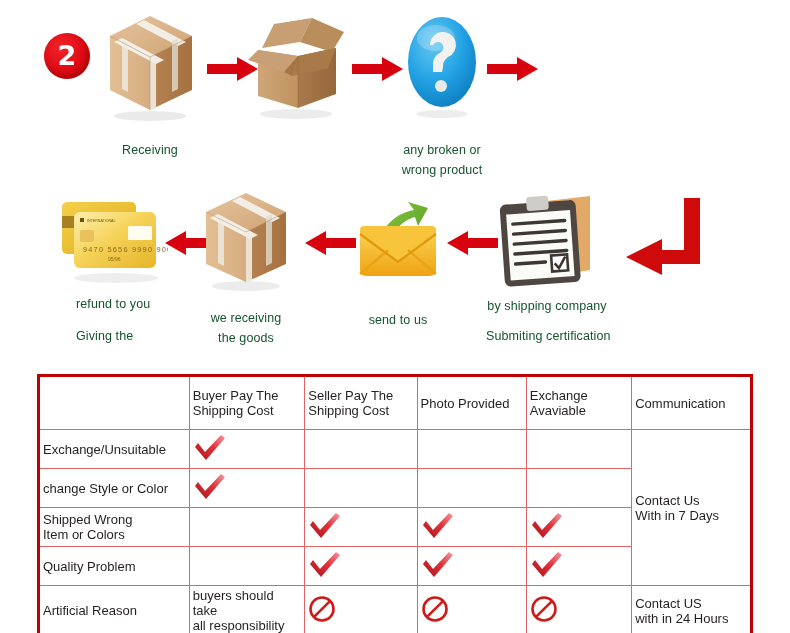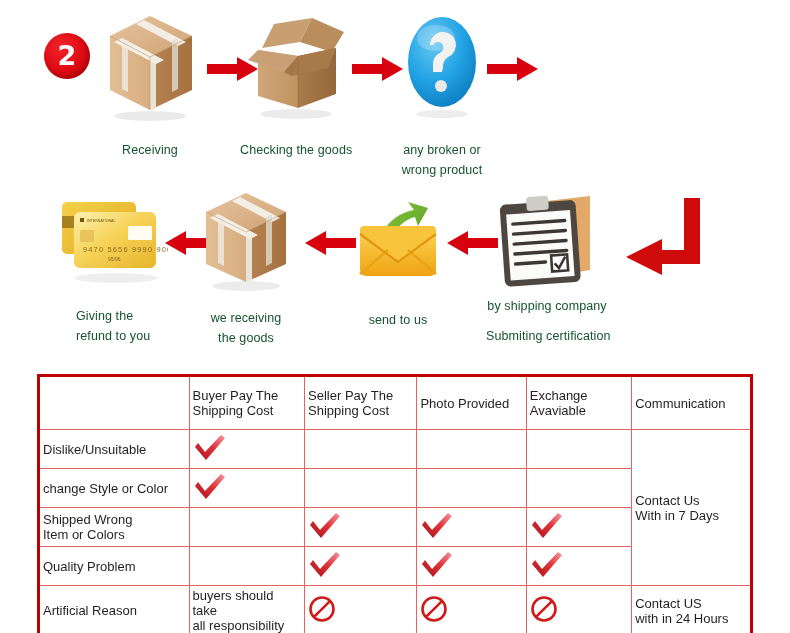--- a/index.html
+++ b/index.html
@@ -127,21 +127,20 @@
 
         <polygon points="18,40 58,46 58,98 18,86" fill="url(#obL)"></polygon>
         <polygon points="58,46 96,38 96,84 58,98" fill="url(#obR)"></polygon>
 
         <polygon points="18,40 58,46 44,62 8,50" fill="#c9a076"></polygon>
         <polygon points="58,46 96,38 88,58 52,66" fill="#a87a4a"></polygon>
         <polygon points="44,62 58,46 52,66" fill="#8d5f33" opacity=".6"></polygon>
         <line x1="58" y1="46" x2="58" y2="98" stroke="#8d6339" stroke-width="1" opacity=".45"></line>
       </svg>
     </div>
-    <div class="node-label" style="margin-top:14px;">Checking the goods</div>
   </div>
 
   <div class="arrow-r" style="left:352px; top:56px;">
     <svg width="52" height="26" viewBox="0 0 52 26">
       <polygon points="0,8 30,8 30,1 51,13 30,25 30,18 0,18" fill="#d8020e"></polygon>
     </svg>
   </div>
 
   <div class="node" style="left:400px; top:10px; width:84px;">
     <div class="node-art">
@@ -190,22 +189,22 @@
         <rect x="6" y="26" width="74" height="12" fill="#8e6a14" opacity=".75"></rect>
         <rect x="18" y="22" width="82" height="56" rx="6" fill="url(#cdFront)"></rect>
         <rect x="24" y="28" width="4" height="4" fill="#6b5410"></rect>
         <text x="31" y="32" font-size="3.6" fill="#6b5410" font-family="'Liberation Sans',sans-serif">INTERNATIONAL</text>
         <rect x="24" y="40" width="14" height="12" rx="1.5" fill="#e9c25c"></rect>
         <rect x="72" y="36" width="24" height="14" rx="1.5" fill="#fffdf2"></rect>
         <text x="27" y="62" font-size="7.4" fill="#8a6a1c" letter-spacing="1.2" font-family="'Liberation Sans',sans-serif">9470 5656 9990 9005</text>
         <text x="52" y="71" font-size="5" fill="#8a6a1c" font-family="'Liberation Sans',sans-serif">95/96</text>
       </svg>
     </div>
+    <div class="node-label" style="text-align:left; padding-left:20px;">refund to you</div>
     <div class="node-label" style="margin-top:12px; text-align:left; padding-left:20px;">Giving the</div>
-    <div class="node-label" style="text-align:left; padding-left:20px;">refund to you</div>
   </div>
 
   <div class="arrow-l" style="left:165px; top:230px;">
     <svg width="52" height="26" viewBox="0 0 52 26">
       <polygon points="51,8 21,8 21,1 0,13 21,25 21,18 51,18" fill="#d8020e"></polygon>
     </svg>
   </div>
 
   <div class="node" style="left:196px; top:188px; width:100px;">
     <div class="node-art">
@@ -330,21 +329,21 @@
           <div>Avaviable</div>
         </td>
         <td class="col-comm">
           <div>Communication</div>
         </td>
       </tr>
     </thead>
     <tbody>
 
       <tr>
-        <td>Dislike/Unsuitable</td>
+        <td>Exchange/Unsuitable</td>
         <td>
           <span class="tick">
             <svg width="34" height="28" viewBox="0 0 34 28">
               <defs>
                   <linearGradient id="ck1" x1="0" y1="1" x2="1" y2="0">
                 <stop offset="0" stop-color="#a81018"></stop>
                     <stop offset="55%" stop-color="#e0323a"></stop>
                     <stop offset="100%" stop-color="#f39aa0"></stop>
               </linearGradient>
                 </defs>

